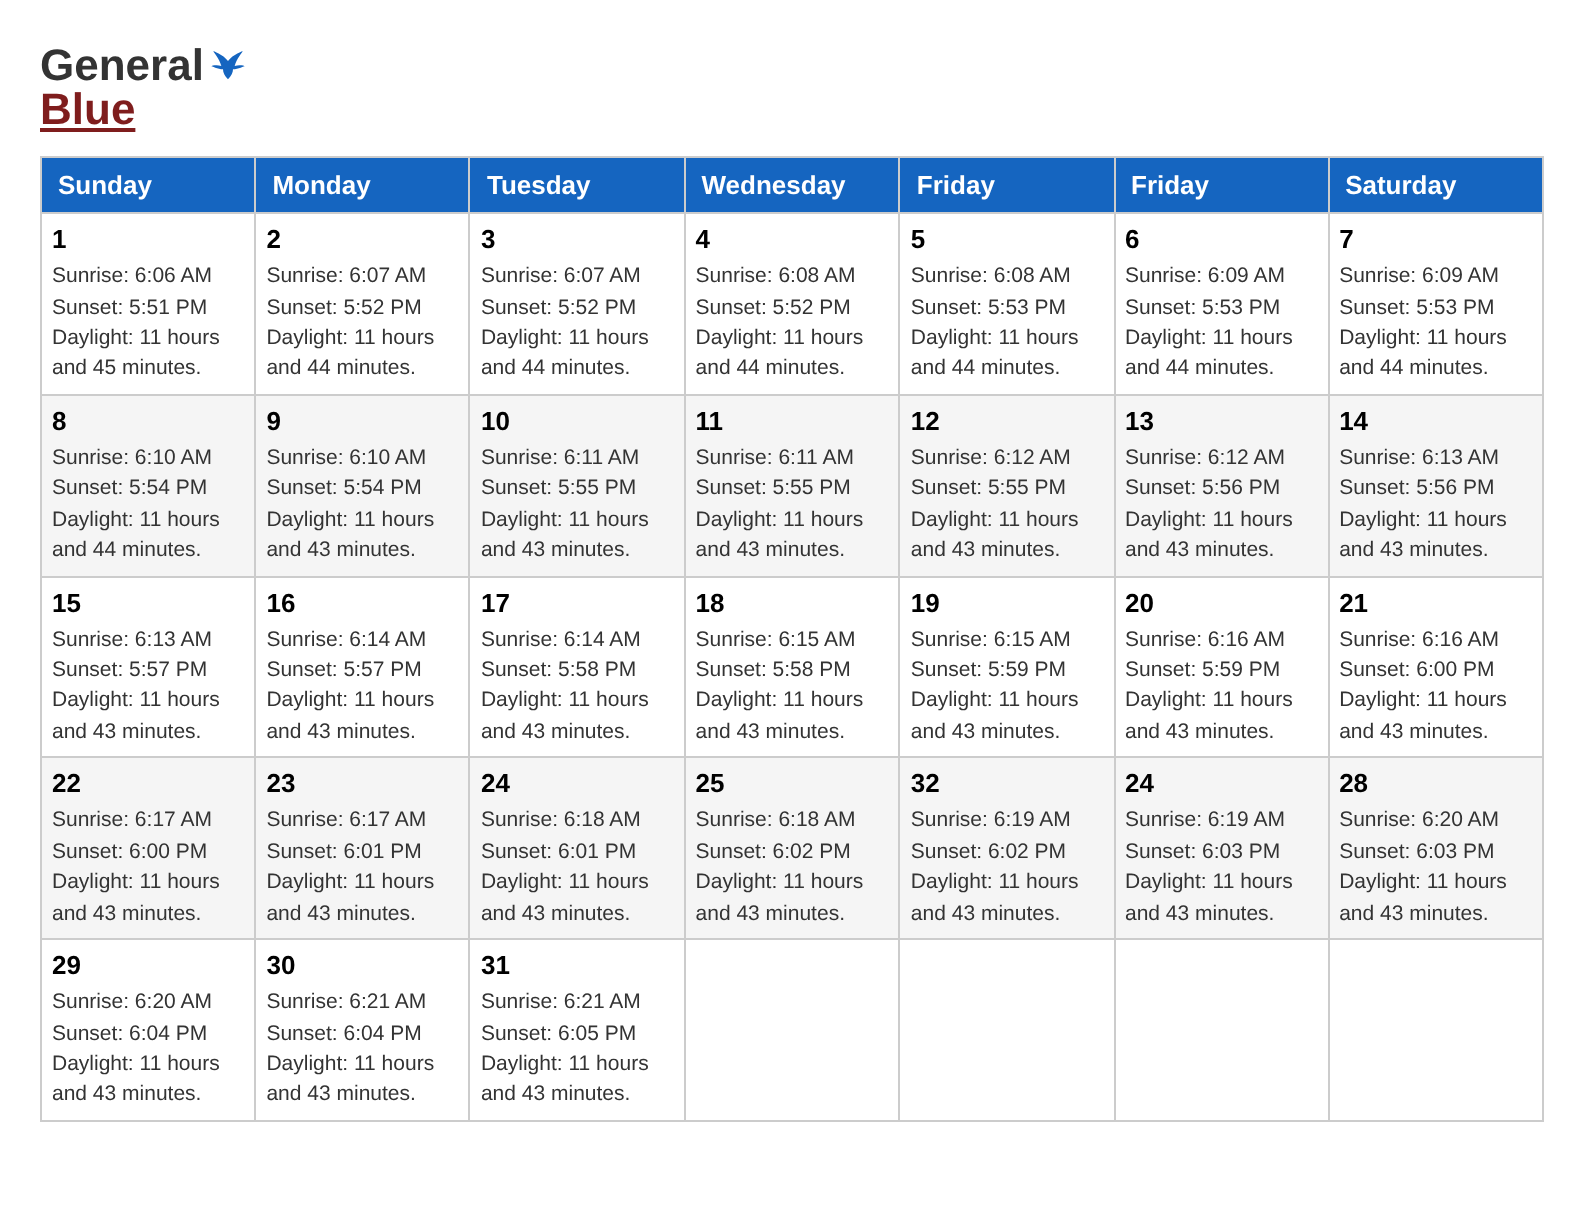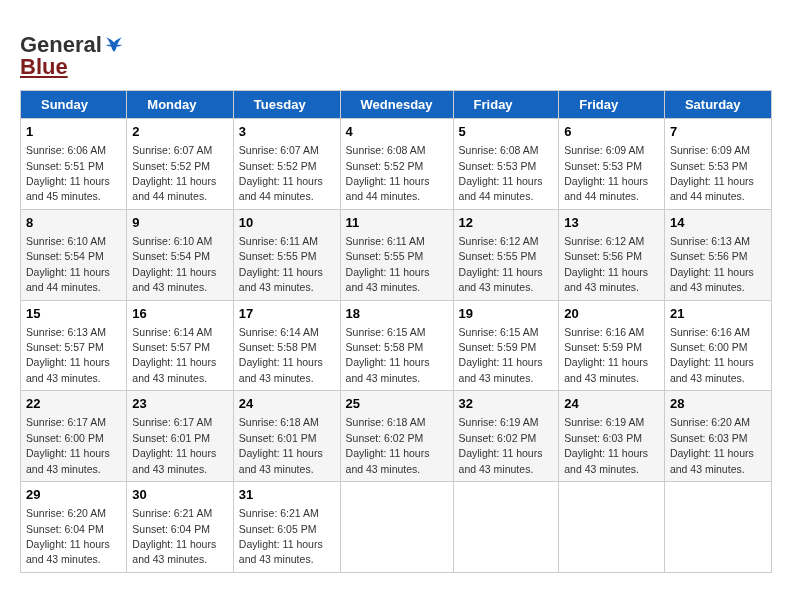--- a/index.html
+++ b/index.html
@@ -8,21 +8,20 @@
       background: #fff;
       width: 792px;
       min-height: 612px;
       padding: 20px;
     }
     .header {
       display: flex;
       justify-content: space-between;
       align-items: flex-start;
       margin-bottom: 10px;
-      margin-top: 12px;
     }
     .logo {
       display: flex;
       flex-direction: column;
       align-items: flex-start;
     }
     .title-section { text-align: right; }
     .month-title {
       font-size: 36px;
       font-weight: bold;
@@ -33,21 +32,21 @@
       color: #555;
     }
     .calendar {
       width: 100%;
       border-collapse: collapse;
       font-size: 11px;
     }
     .calendar thead tr th {
       background-color: #1565c0;
       color: #fff;
-      padding: 6px 20px;
+      padding: 6px 8px;
       text-align: left;
       font-size: 13px;
       font-weight: bold;
       border: 1px solid #ccc;
     }
     .calendar tbody tr td {
       vertical-align: top;
       padding: 4px 5px;
       border: 1px solid #ccc;
       width: 108px;

